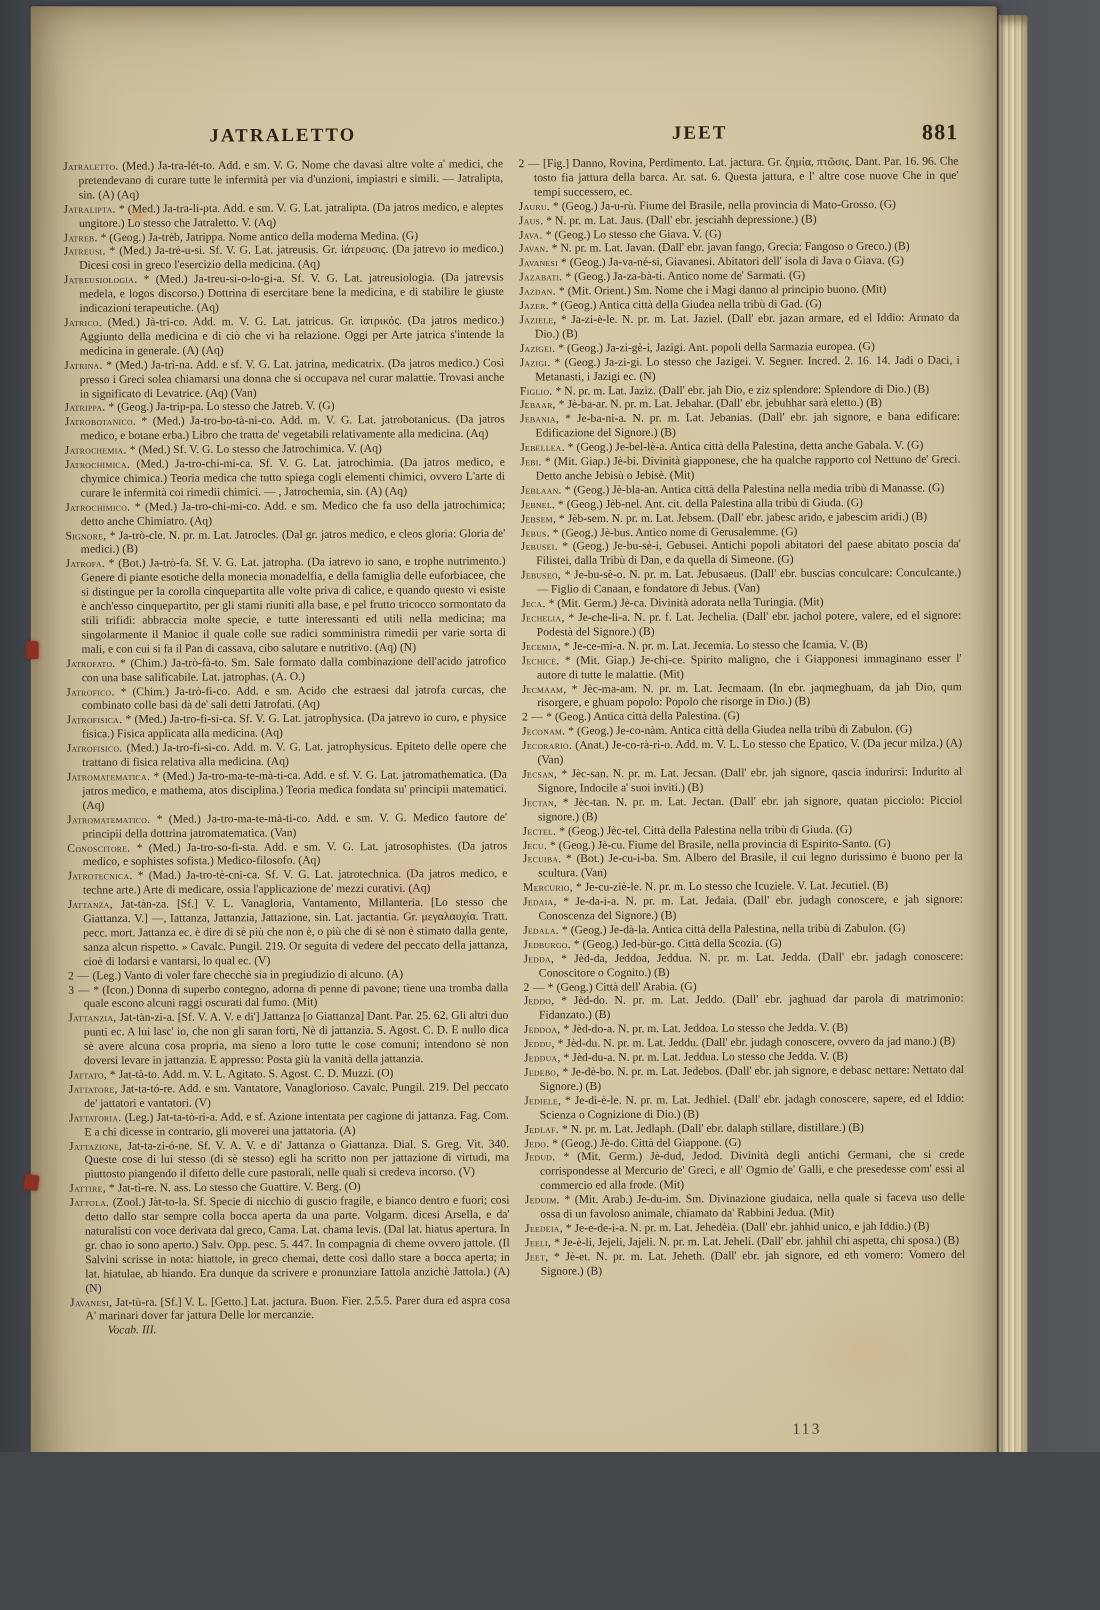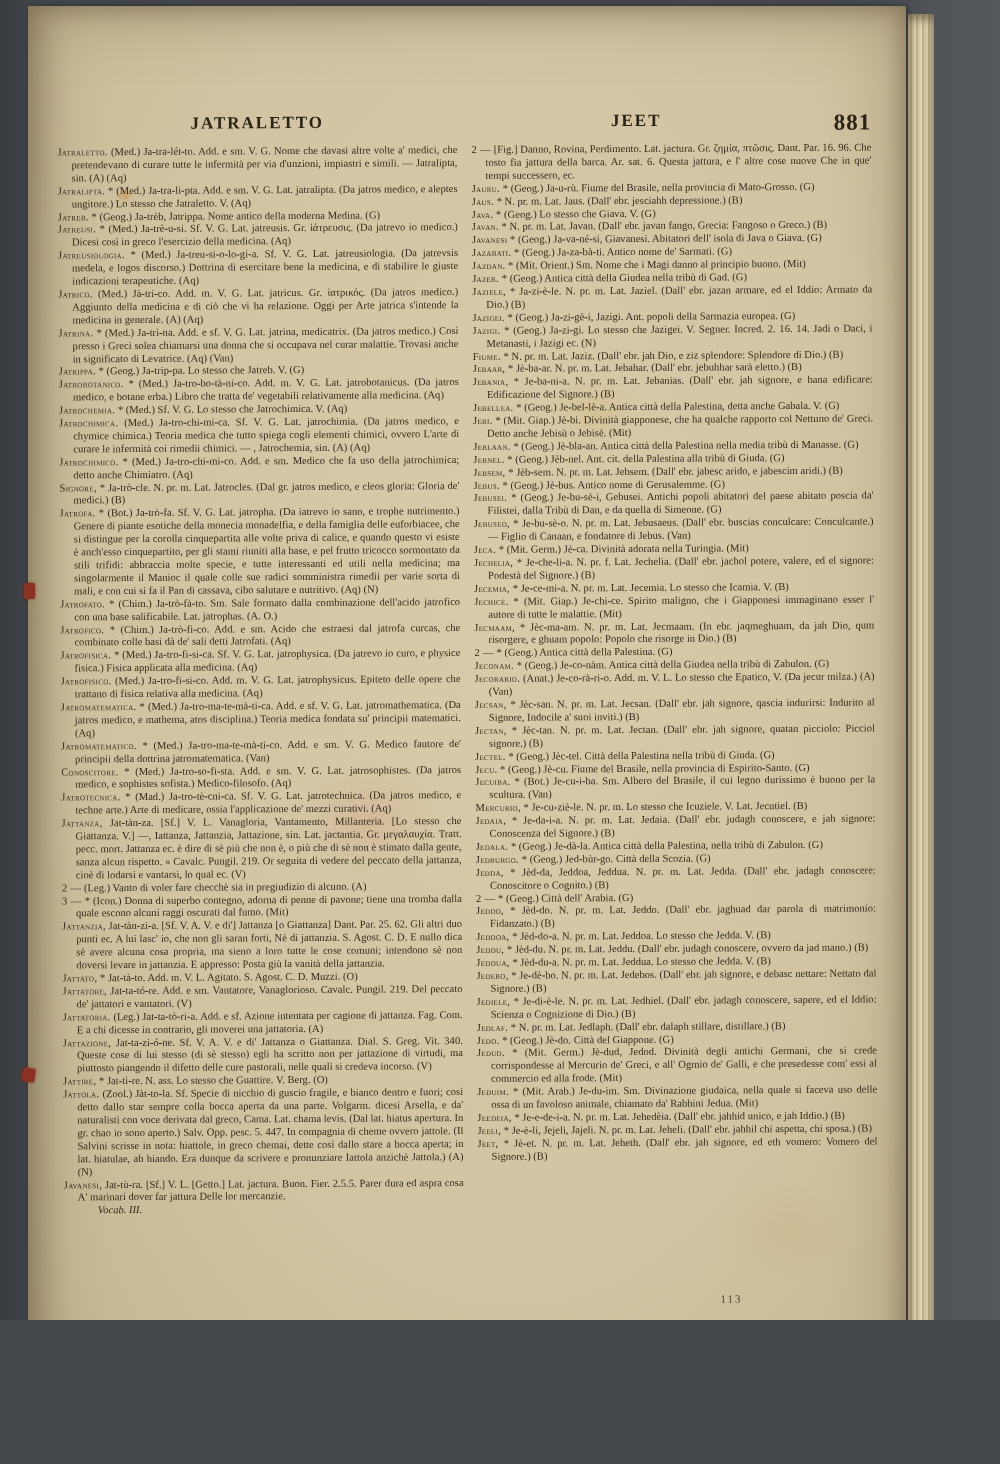--- a/index.html
+++ b/index.html
@@ -15,29 +15,29 @@
   .page-edges{position:absolute;left:908px;top:14px;width:26px;height:1414px;
         background:repeating-linear-gradient(90deg,#e2d5b2 0 2px,#c0b28d 2px 4px,#d6c8a5 4px 6px);
         box-shadow:inset 0 6px 8px rgba(60,50,30,.5), inset 0 -8px 10px rgba(60,50,30,.5);
         border-radius:0 3px 3px 0;}
   .content{position:absolute;inset:0;transform:rotate(-0.35deg);transform-origin:50% 40%;
         color:#2d2518;}
   .running-head{position:absolute;top:106px;left:32px;width:814px;height:24px;
         font-weight:bold;font-size:17px;letter-spacing:2px;color:#2b2315;}
   .rh-left{position:absolute;left:0;width:400px;text-align:center;}
   .rh-right{position:absolute;left:414px;width:330px;text-align:center;}
-  .rh-num{position:absolute;right:0;font-size:23px;letter-spacing:1px;}
+  .rh-num{position:absolute;right:0;font-size:20px;letter-spacing:1px;}
   .columns{position:absolute;top:138px;left:32px;display:flex;gap:14px;}
   .col{width:400px;height:1140px;overflow:hidden;
        font-size:10.6px;line-height:12.9px;text-align:justify;
        color:#332a1b;}
   .entry{margin:0;padding-left:14px;text-indent:-14px;}
   .hw{font-variant:small-caps;letter-spacing:.3px;font-weight:normal;}
   .entry.vol{font-style:italic;padding-left:34px;text-indent:0;}
-  .footer-sig{position:absolute;left:688px;top:1288px;font-size:11px;letter-spacing:2px;color:#4a4030;}
+  .footer-sig{position:absolute;left:688px;top:1288px;font-size:14px;letter-spacing:2px;color:#4a4030;}
   .stain{position:absolute;border-radius:50%;pointer-events:none;}
   .stain1{left:270px;top:760px;width:140px;height:110px;background:radial-gradient(ellipse,rgba(206,128,104,.20),rgba(206,128,104,0) 70%);filter:blur(4px);}
   .stain2{left:520px;top:370px;width:90px;height:70px;background:radial-gradient(ellipse,rgba(214,162,70,.18),rgba(214,162,70,0) 70%);filter:blur(3px);}
   .stain3{left:88px;top:182px;width:18px;height:15px;background:radial-gradient(ellipse,rgba(198,118,40,.45),rgba(198,118,40,0) 75%);filter:blur(1px);}
   .stain4{left:700px;top:1180px;width:120px;height:90px;background:radial-gradient(ellipse,rgba(190,150,90,.14),rgba(190,150,90,0) 70%);filter:blur(4px);}
   .red-mark{position:absolute;background:#8b3122;box-shadow:0 0 3px rgba(120,30,20,.7);border-radius:2px;}
   .red1{left:24px;top:583px;width:11px;height:16px;}
   .red2{left:22px;top:1068px;width:13px;height:14px;transform:rotate(8deg);}
 </style>
 </head>
@@ -98,21 +98,21 @@
             <p class="entry"><span class="hw">Jaus.</span><span> * N. pr. m. Lat. Jaus. (Dall' ebr. jesciahh depressione.) (B)</span></p>
             <p class="entry"><span class="hw">Java.</span><span> * (Geog.) Lo stesso che Giava. V. (G)</span></p>
             <p class="entry"><span class="hw">Javan.</span><span> * N. pr. m. Lat. Javan. (Dall' ebr. javan fango, Grecia: Fangoso o Greco.) (B)</span></p>
             <p class="entry"><span class="hw">Javanesi</span><span> * (Geog.) Ja-va-né-si, Giavanesi. Abitatori dell' isola di Java o Giava. (G)</span></p>
             <p class="entry"><span class="hw">Jazabati.</span><span> * (Geog.) Ja-za-bà-ti. Antico nome de' Sarmati. (G)</span></p>
             <p class="entry"><span class="hw">Jazdan.</span><span> * (Mit. Orient.) Sm. Nome che i Magi danno al principio buono. (Mit)</span></p>
             <p class="entry"><span class="hw">Jazer.</span><span> * (Geog.) Antica città della Giudea nella tribù di Gad. (G)</span></p>
             <p class="entry"><span class="hw">Jaziele,</span><span> * Ja-zi-è-le. N. pr. m. Lat. Jaziel. (Dall' ebr. jazan armare, ed el Iddio: Armato da Dio.) (B)</span></p>
             <p class="entry"><span class="hw">Jazigei.</span><span> * (Geog.) Ja-zi-gè-i, Jazigi. Ant. popoli della Sarmazia europea. (G)</span></p>
             <p class="entry"><span class="hw">Jazigi.</span><span> * (Geog.) Ja-zi-gi. Lo stesso che Jazigei. V. Segner. Incred. 2. 16. 14. Jadi o Daci, i Metanasti, i Jazigi ec. (N)</span></p>
-            <p class="entry"><span class="hw">Fiume.</span><span> * N. pr. m. Lat. Jaziz. (Dall' ebr. jah Dio, e ziz splendore: Splendore di Dio.) (B)</span></p>
+            <p class="entry"><span class="hw">Figlio.</span><span> * N. pr. m. Lat. Jaziz. (Dall' ebr. jah Dio, e ziz splendore: Splendore di Dio.) (B)</span></p>
             <p class="entry"><span class="hw">Jebaar,</span><span> * Jè-ba-ar. N. pr. m. Lat. Jebahar. (Dall' ebr. jebuhhar sarà eletto.) (B)</span></p>
             <p class="entry"><span class="hw">Jebania,</span><span> * Je-ba-ni-a. N. pr. m. Lat. Jebanias. (Dall' ebr. jah signore, e bana edificare: Edificazione del Signore.) (B)</span></p>
             <p class="entry"><span class="hw">Jebellea.</span><span> * (Geog.) Je-bel-lè-a. Antica città della Palestina, detta anche Gabala. V. (G)</span></p>
             <p class="entry"><span class="hw">Jebi.</span><span> * (Mit. Giap.) Jè-bi. Divinità giapponese, che ha qualche rapporto col Nettuno de' Greci. Detto anche Jebisù o Jebisè. (Mit)</span></p>
             <p class="entry"><span class="hw">Jeblaan.</span><span> * (Geog.) Jè-bla-an. Antica città della Palestina nella media tribù di Manasse. (G)</span></p>
             <p class="entry"><span class="hw">Jebnel.</span><span> * (Geog.) Jèb-nel. Ant. cit. della Palestina alla tribù di Giuda. (G)</span></p>
             <p class="entry"><span class="hw">Jebsem,</span><span> * Jèb-sem. N. pr. m. Lat. Jebsem. (Dall' ebr. jabesc arido, e jabescim aridi.) (B)</span></p>
             <p class="entry"><span class="hw">Jebus.</span><span> * (Geog.) Jè-bus. Antico nome di Gerusalemme. (G)</span></p>
             <p class="entry"><span class="hw">Jebusei.</span><span> * (Geog.) Je-bu-sè-i, Gebusei. Antichi popoli abitatori del paese abitato poscia da' Filistei, dalla Tribù di Dan, e da quella di Simeone. (G)</span></p>
             <p class="entry"><span class="hw">Jebuseo,</span><span> * Je-bu-sè-o. N. pr. m. Lat. Jebusaeus. (Dall' ebr. buscias conculcare: Conculcante.) — Figlio di Canaan, e fondatore di Jebus. (Van)</span></p>

